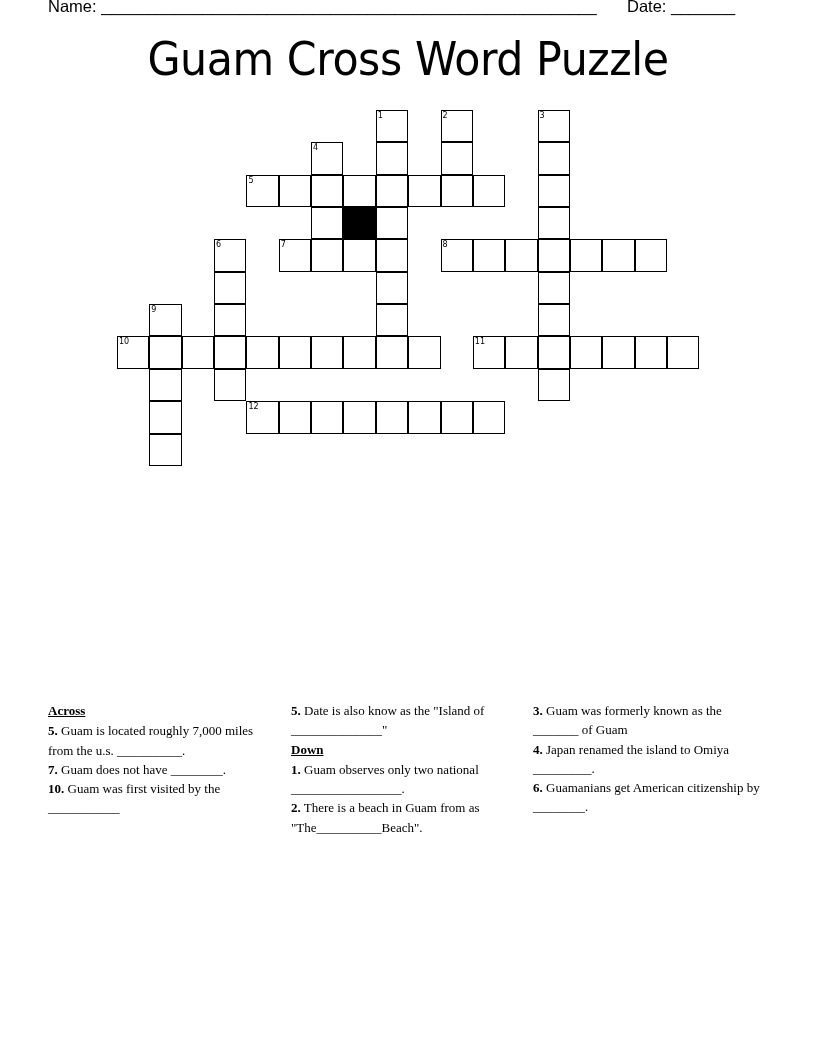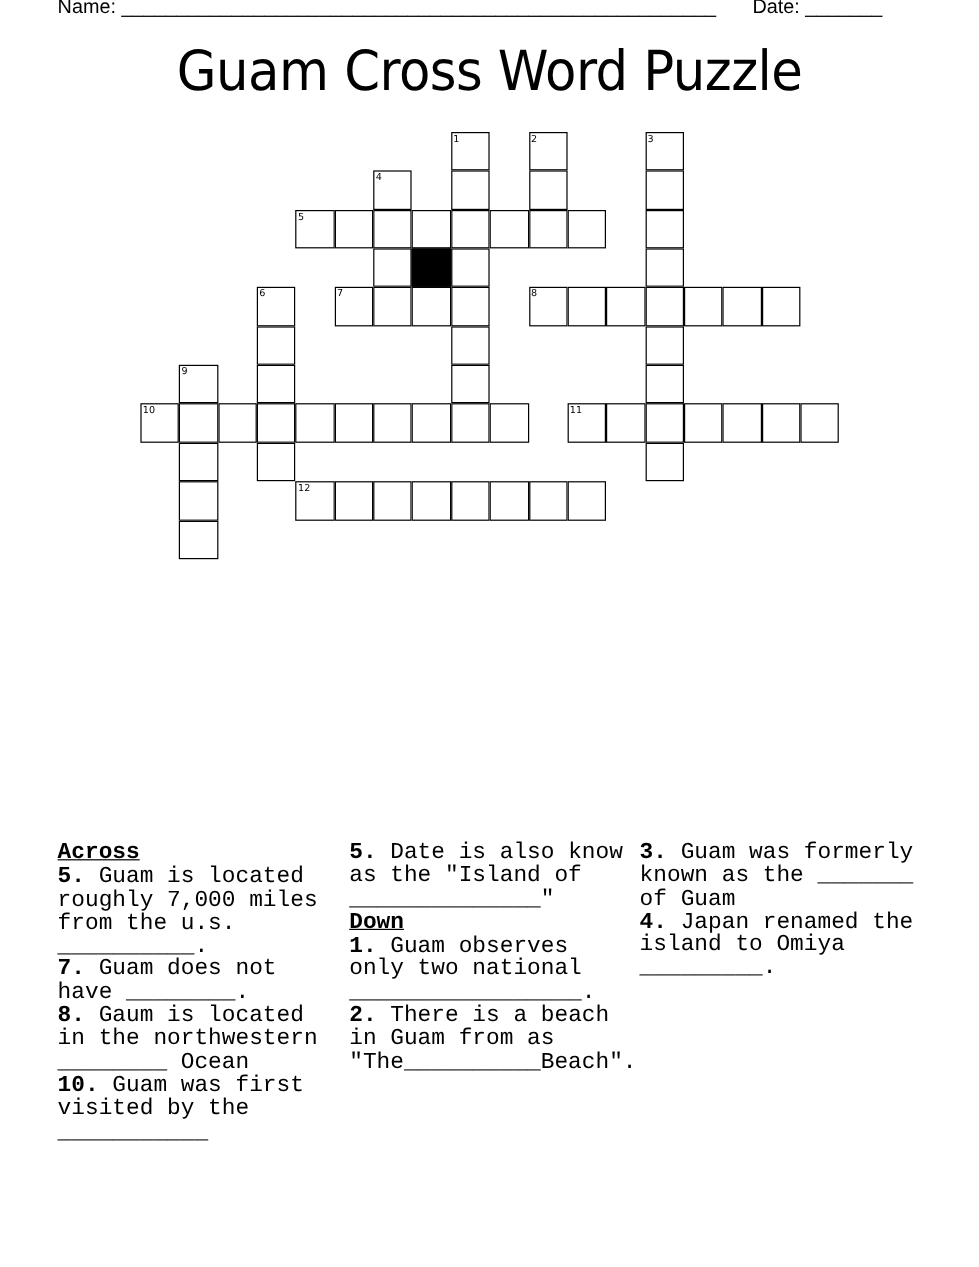--- a/index.html
+++ b/index.html
@@ -4,21 +4,21 @@
 <style>
   html, body { margin: 0; padding: 0; background: #ffffff; }
   body { width: 816px; height: 1056px; position: relative; overflow: hidden; font-family: "DejaVu Sans", sans-serif; color: #000; }
   .header-line { position: absolute; top: -3px; left: 48px; font-family: "Liberation Sans", sans-serif; font-size: 16.5px; white-space: pre; }
   .header-date { position: absolute; top: -3px; left: 627px; font-family: "Liberation Sans", sans-serif; font-size: 16.5px; white-space: pre; }
   .title { position: absolute; top: 32px; left: 0; width: 816px; text-align: center; font-family: "DejaVu Sans", sans-serif; font-size: 46px; font-weight: normal; letter-spacing: -0.5px; transform: scaleX(0.93); }
   .grid { position: absolute; left: 0; top: 0; width: 816px; height: 480px; }
   .cell { position: absolute; width: 32.4px; height: 32.4px; box-sizing: border-box; border: 1.6px solid #000; background: #fff; }
   .cell.block { background: #000; }
   .cell .num { position: absolute; top: 0px; left: 1px; font-family: "DejaVu Sans", sans-serif; font-size: 8px; line-height: 9px; }
-  .clues { position: absolute; top: 701px; font-family: Liberation Mono, monospace; font-size: 19px; line-height: 19.3px; }
+  .clues { position: absolute; top: 701px; font-family: Liberation Serif, serif; font-size: 13px; line-height: 19.3px; }
   .clues .hdr { font-weight: bold; text-decoration: underline; margin-bottom: 1px; }
   .clues .clue { margin: 0; }
   .clues .clue b { font-weight: bold; }
   .col1 { left: 48px; width: 225px; }
   .col2 { left: 291px; width: 236px; }
   .col3 { left: 533px; width: 236px; }
 </style>
 </head>
 <body>
 
@@ -120,27 +120,27 @@
     <div class="cell" style="left: 408.15px; top: 401.15px;"></div>
     <div class="cell" style="left: 440.5px; top: 401.15px;"></div>
     <div class="cell" style="left: 472.85px; top: 401.15px;"></div>
     <div class="cell block" style="left: 343.45px; top: 207.05px;"></div>
   </div>
 
 <div class="clues col1">
   <div class="hdr">Across</div>
   <div class="clue"><b>5.</b><span> Guam is located roughly 7,000 miles from the u.s. __________.</span></div>
   <div class="clue"><b>7.</b><span> Guam does not have ________.</span></div>
-  <div class="clue"><b>8.</b><span> Gaum is located in the northwestern ________ Ocean</span></div>
   <div class="clue"><b>10.</b><span> Guam was first visited by the ___________</span></div>
 </div>
 
 <div class="clues col2">
   <div class="clue"><b>5.</b><span> Date is also know as the "Island of ______________"</span></div>
   <div class="hdr">Down</div>
   <div class="clue"><b>1.</b><span> Guam observes only two national _________________.</span></div>
   <div class="clue"><b>2.</b><span> There is a beach in Guam from as "The__________Beach".</span></div>
 </div>
 
 <div class="clues col3">
   <div class="clue"><b>3.</b><span> Guam was formerly known as the _______ of Guam</span></div>
   <div class="clue"><b>4.</b><span> Japan renamed the island to Omiya _________.</span></div>
+  <div class="clue"><b>6.</b><span> Guamanians get American citizenship by ________.</span></div>
 </div>
 
 </body></html>

